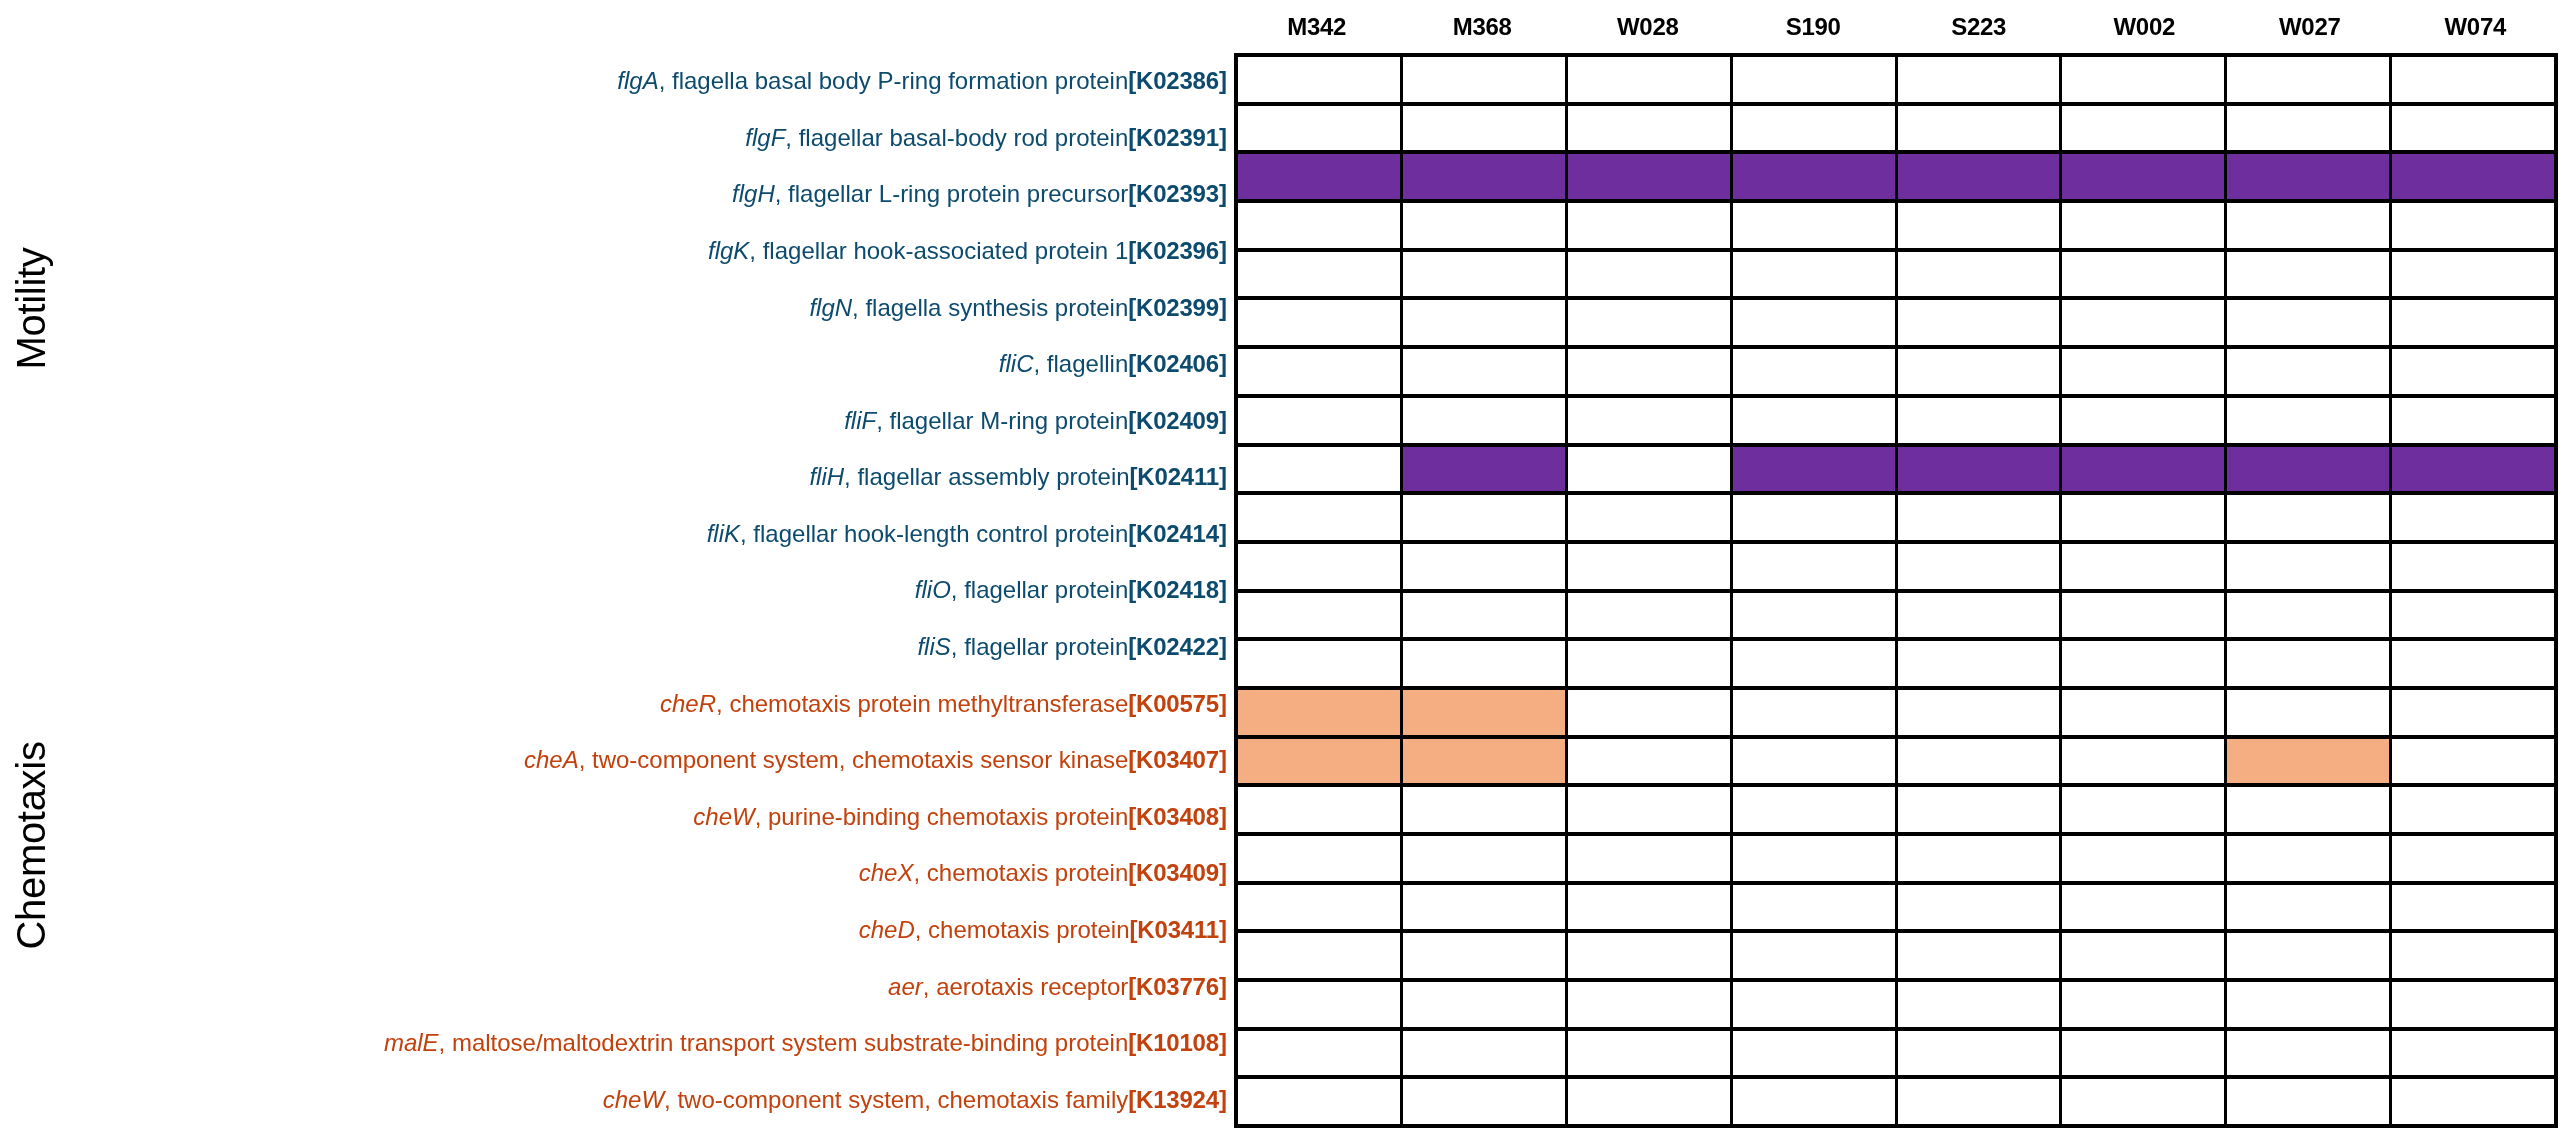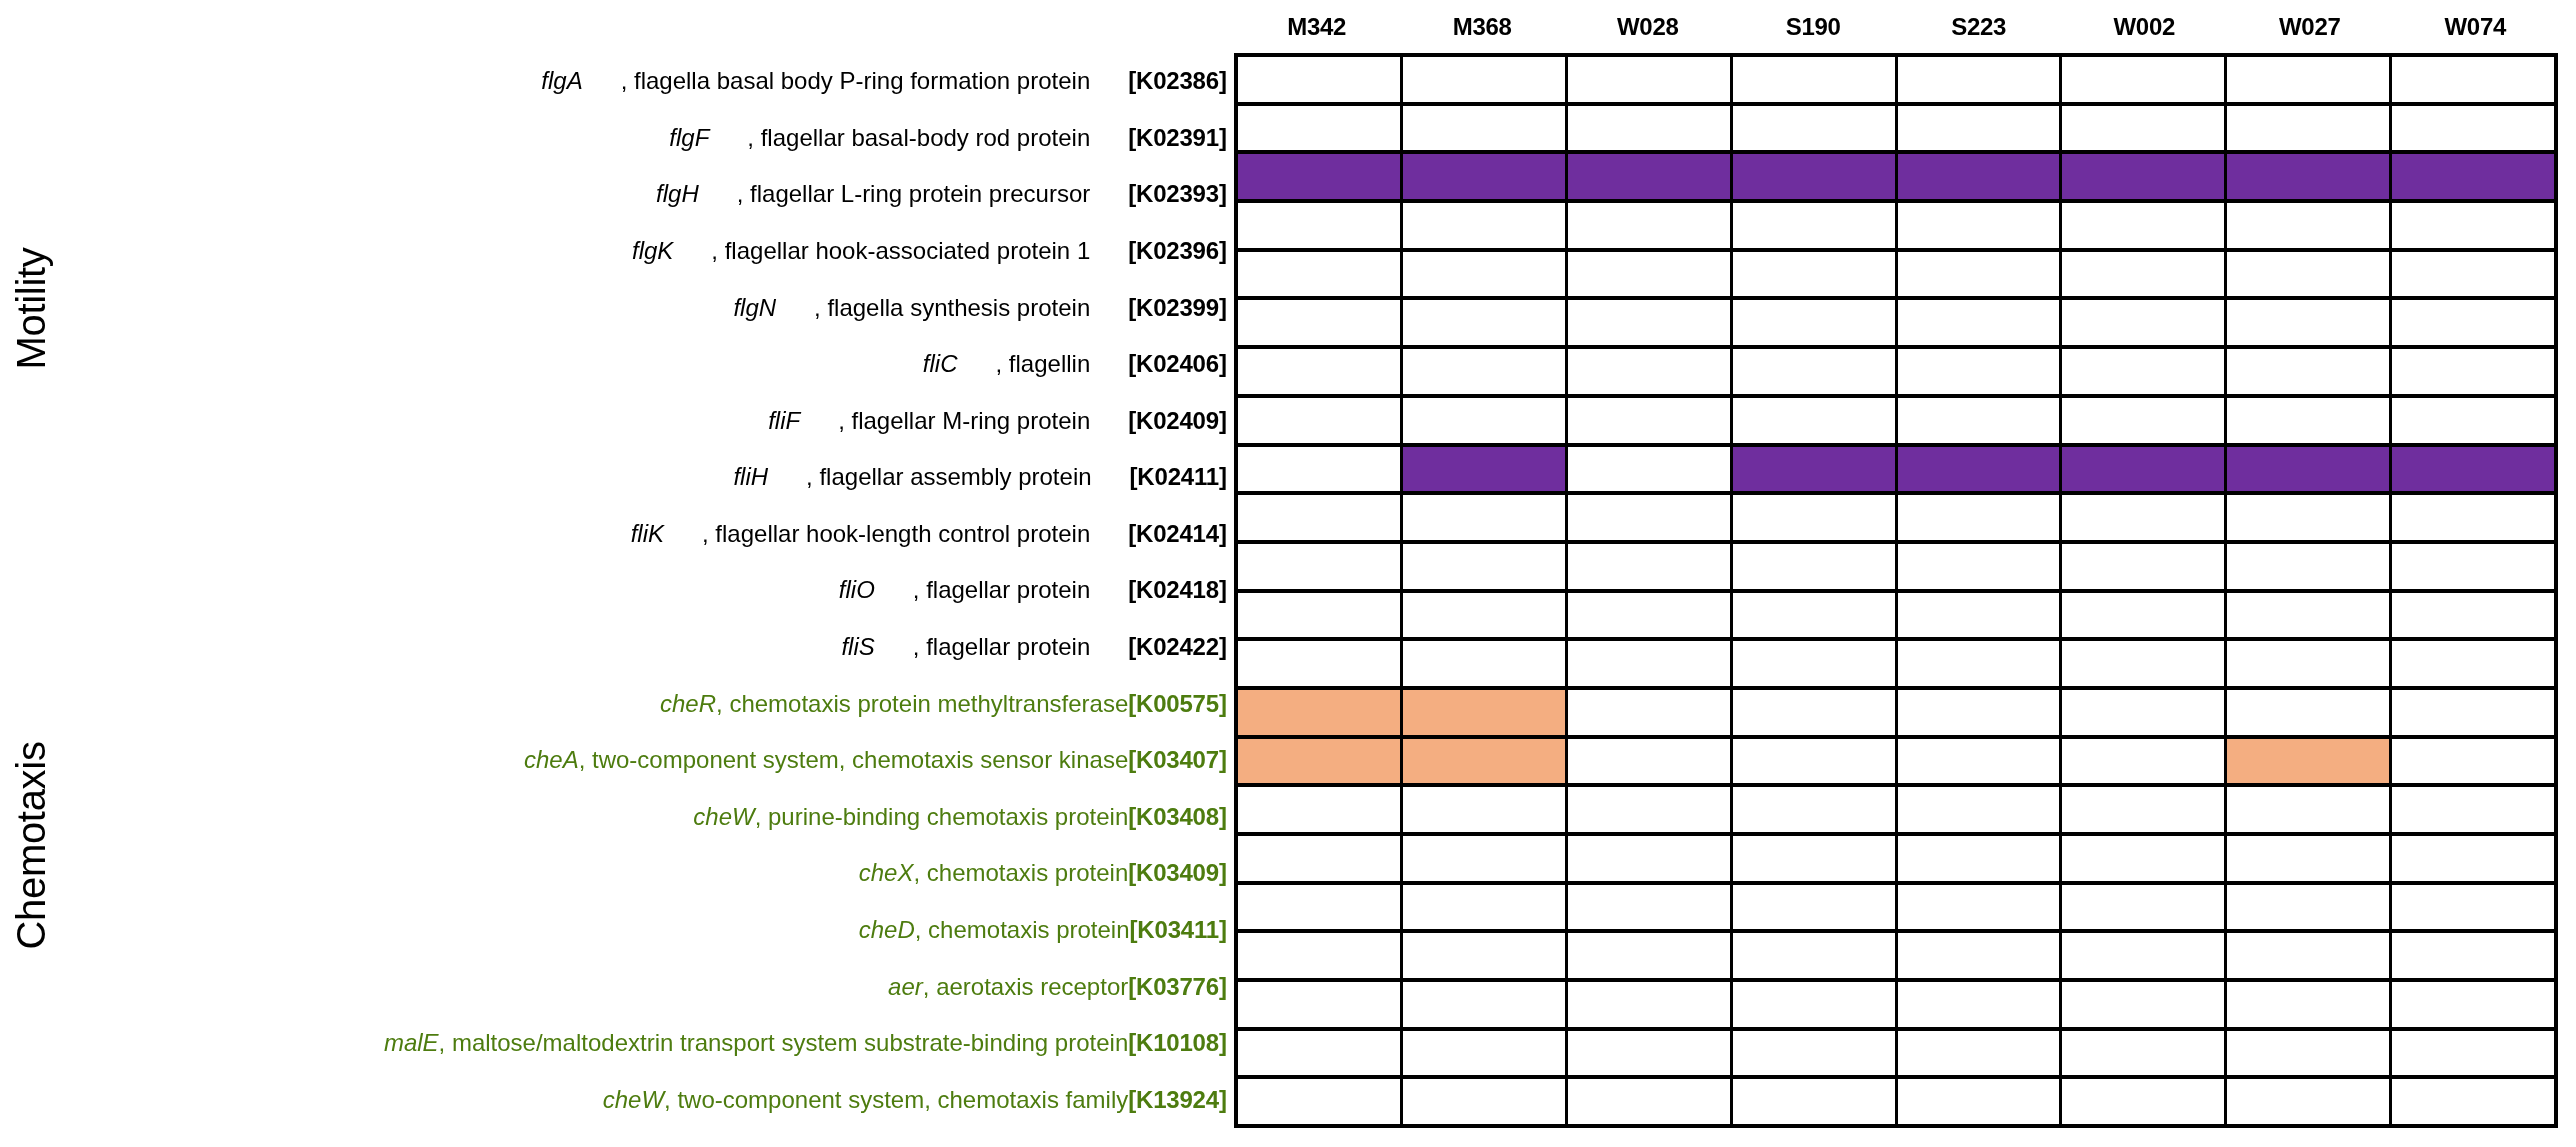--- a/index.html
+++ b/index.html
@@ -66,22 +66,22 @@
   .row-label .gene {
     font-style: italic;
   }
   .row-label .desc {
     font-style: normal;
   }
   .row-label .ko {
     font-weight: bold;
     letter-spacing: -0.2px;
   }
-  .grp-motility   { color: #000000; gap: 38px; }
-  .grp-chemotaxis { color: #4d7c0f; }
+  .grp-motility   { color: #0c4a6e; }
+  .grp-chemotaxis { color: #c2410c; }
 
   
   #col-headers {
     position: absolute;
     left: 1234px;
     top: 5.2px;
     width: 1324px;
     height: 43px;
     display: flex;
   }

